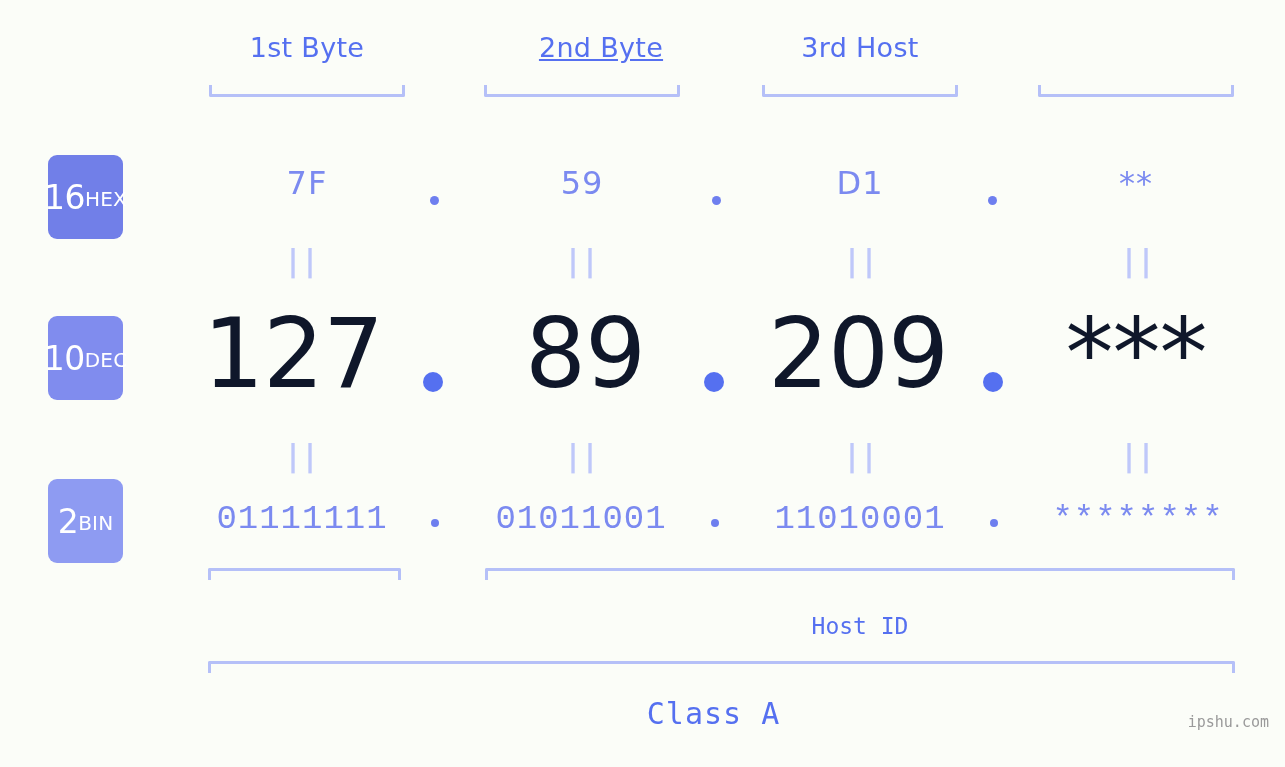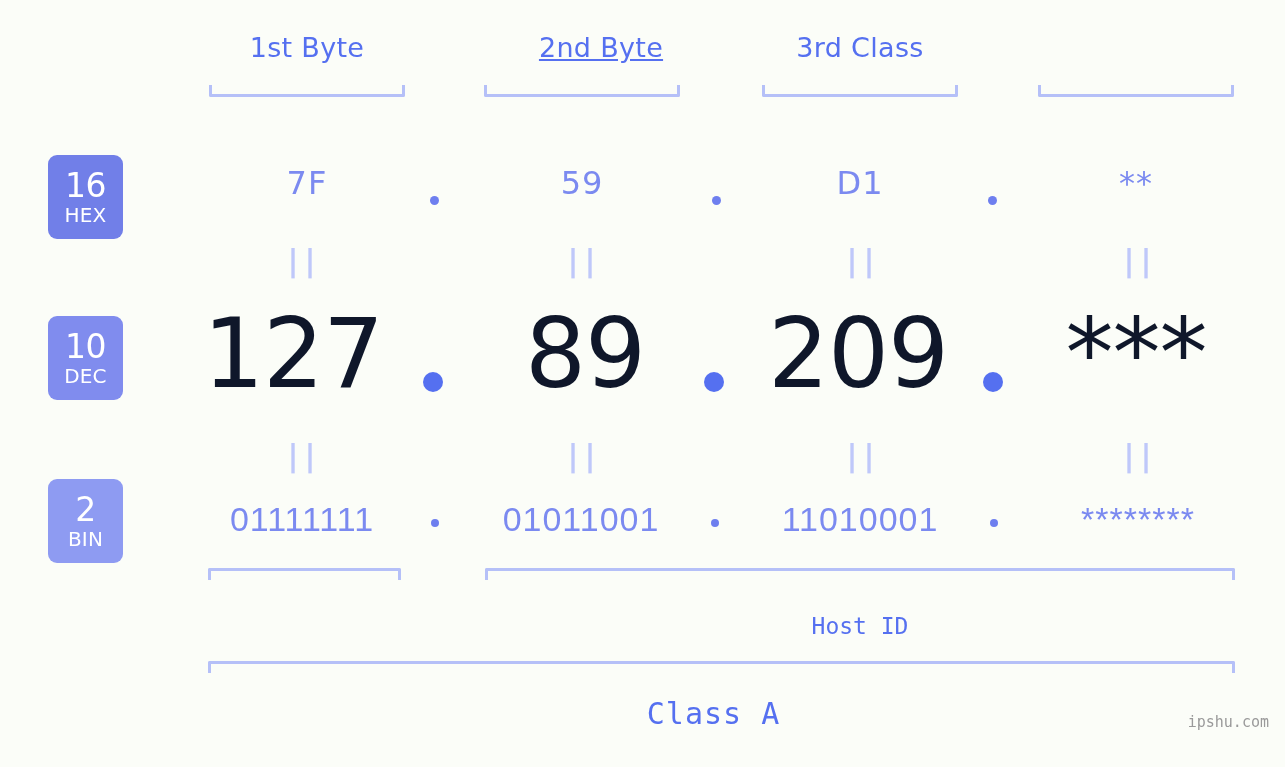--- a/index.html
+++ b/index.html
@@ -54,21 +54,20 @@
   
   .badge {
     position: absolute;
     left: 48px;
     width: 75px;
     border-radius: 9px;
     color: #ffffff;
     text-align: center;
     font-family: "DejaVu Sans", sans-serif;
     display: flex;
-    flex-direction: column;
     align-items: center;
     justify-content: center;
     line-height: 1;
   }
   .badge .num {
     font-size: 33px;
     font-weight: 400;
     letter-spacing: -0.5px;
   }
   .badge .abbr {
@@ -101,21 +100,21 @@
     color: #0f172a;
     font-family: "DejaVu Sans", sans-serif;
     top: 296px;
     height: 116px;
     line-height: 116px;
     letter-spacing: -1px;
   }
   .bin-row .cell {
     font-size: 34px;
     color: #7b8af0;
-    font-family: Liberation Sans, sans-serif;
+    font-family: Liberation Mono, monospace;
     top: 497px;
     height: 44px;
     line-height: 44px;
     letter-spacing: 1px;
   }
 
   
   .dot {
     position: absolute;
     border-radius: 50%;
@@ -165,21 +164,21 @@
     letter-spacing: 0px;
   }
 </style>
 </head>
 <body>
 
 <div class="stage">
 
   <div class="byte-label" style="left:209px; width:196px;">1st Byte</div>
   <div class="byte-label" style="left:503px; width:196px;text-decoration:underline;">2nd Byte</div>
-  <div class="byte-label" style="left:762px; width:196px;">3rd Class</div>
+  <div class="byte-label" style="left:762px; width:196px;">3rd Host</div>
 
   <div class="bracket-down" style="left:209px; top:85px; width:196px;"></div>
   <div class="bracket-down" style="left:484px; top:85px; width:196px;"></div>
   <div class="bracket-down" style="left:762px; top:85px; width:196px;"></div>
   <div class="bracket-down" style="left:1038px; top:85px; width:196px;"></div>
 
   <div class="badge" id="badge-hex">
     <span class="num">16</span>
     <span class="abbr">HEX</span>
   </div>

